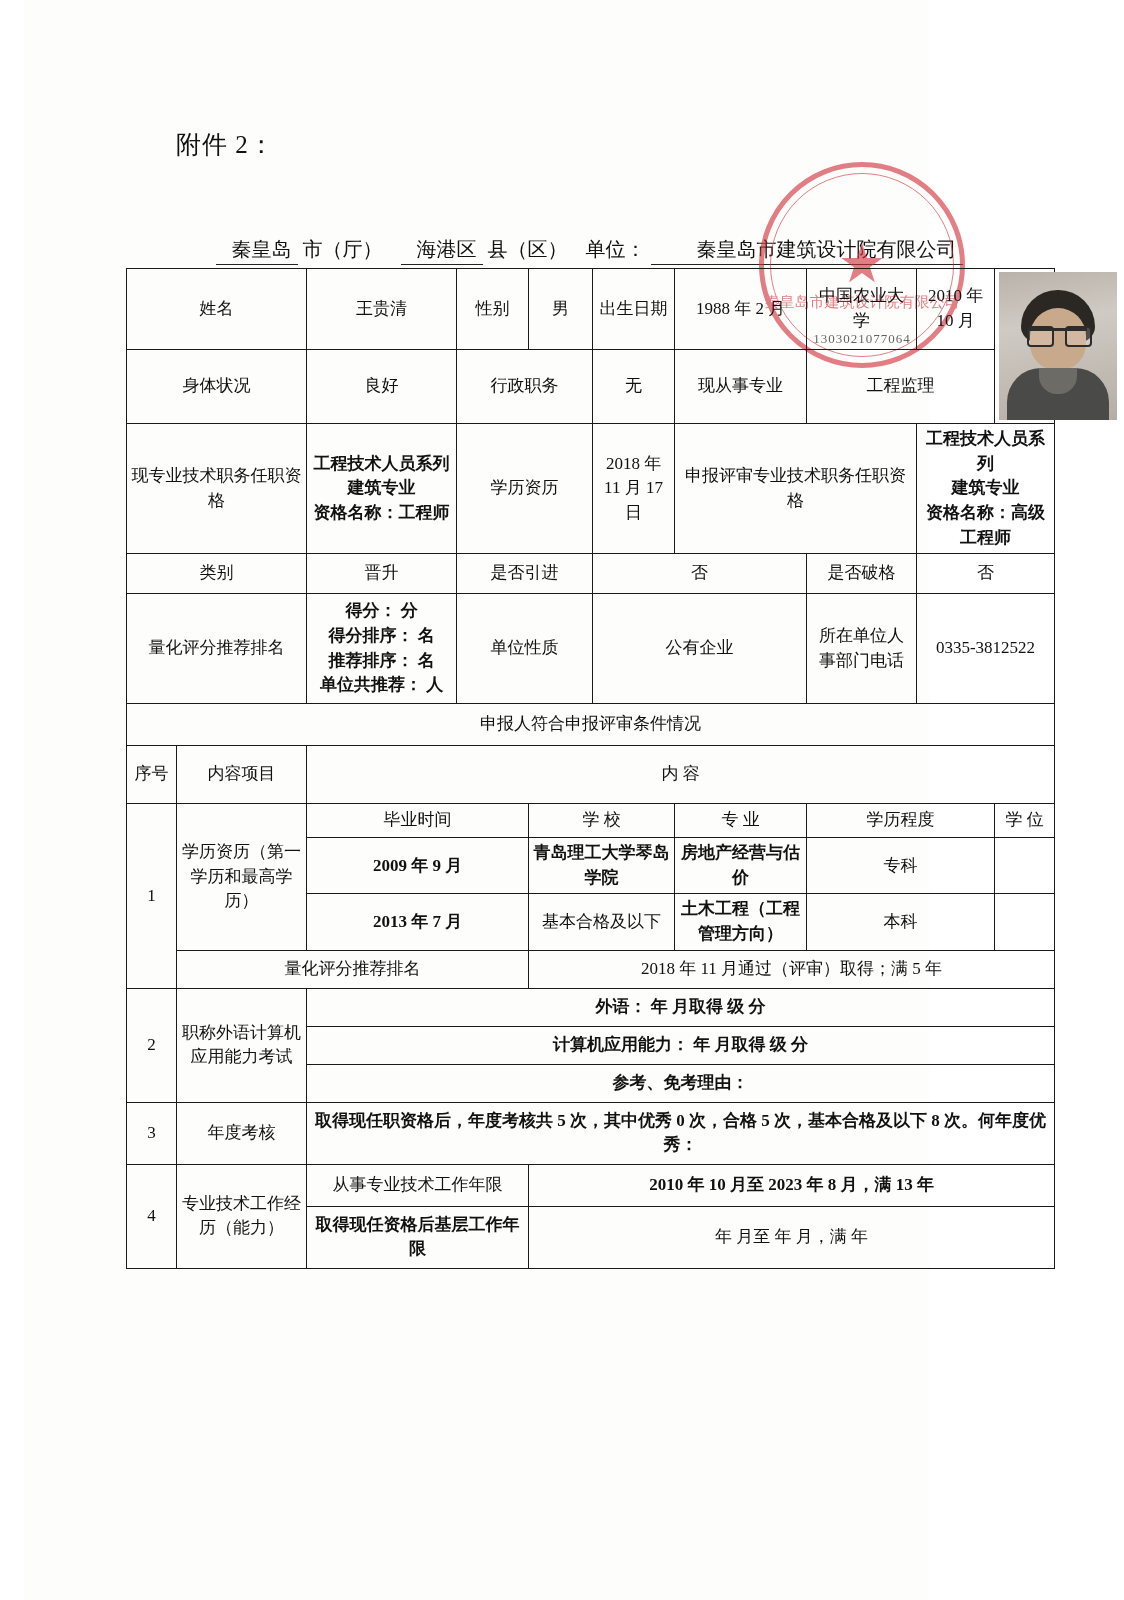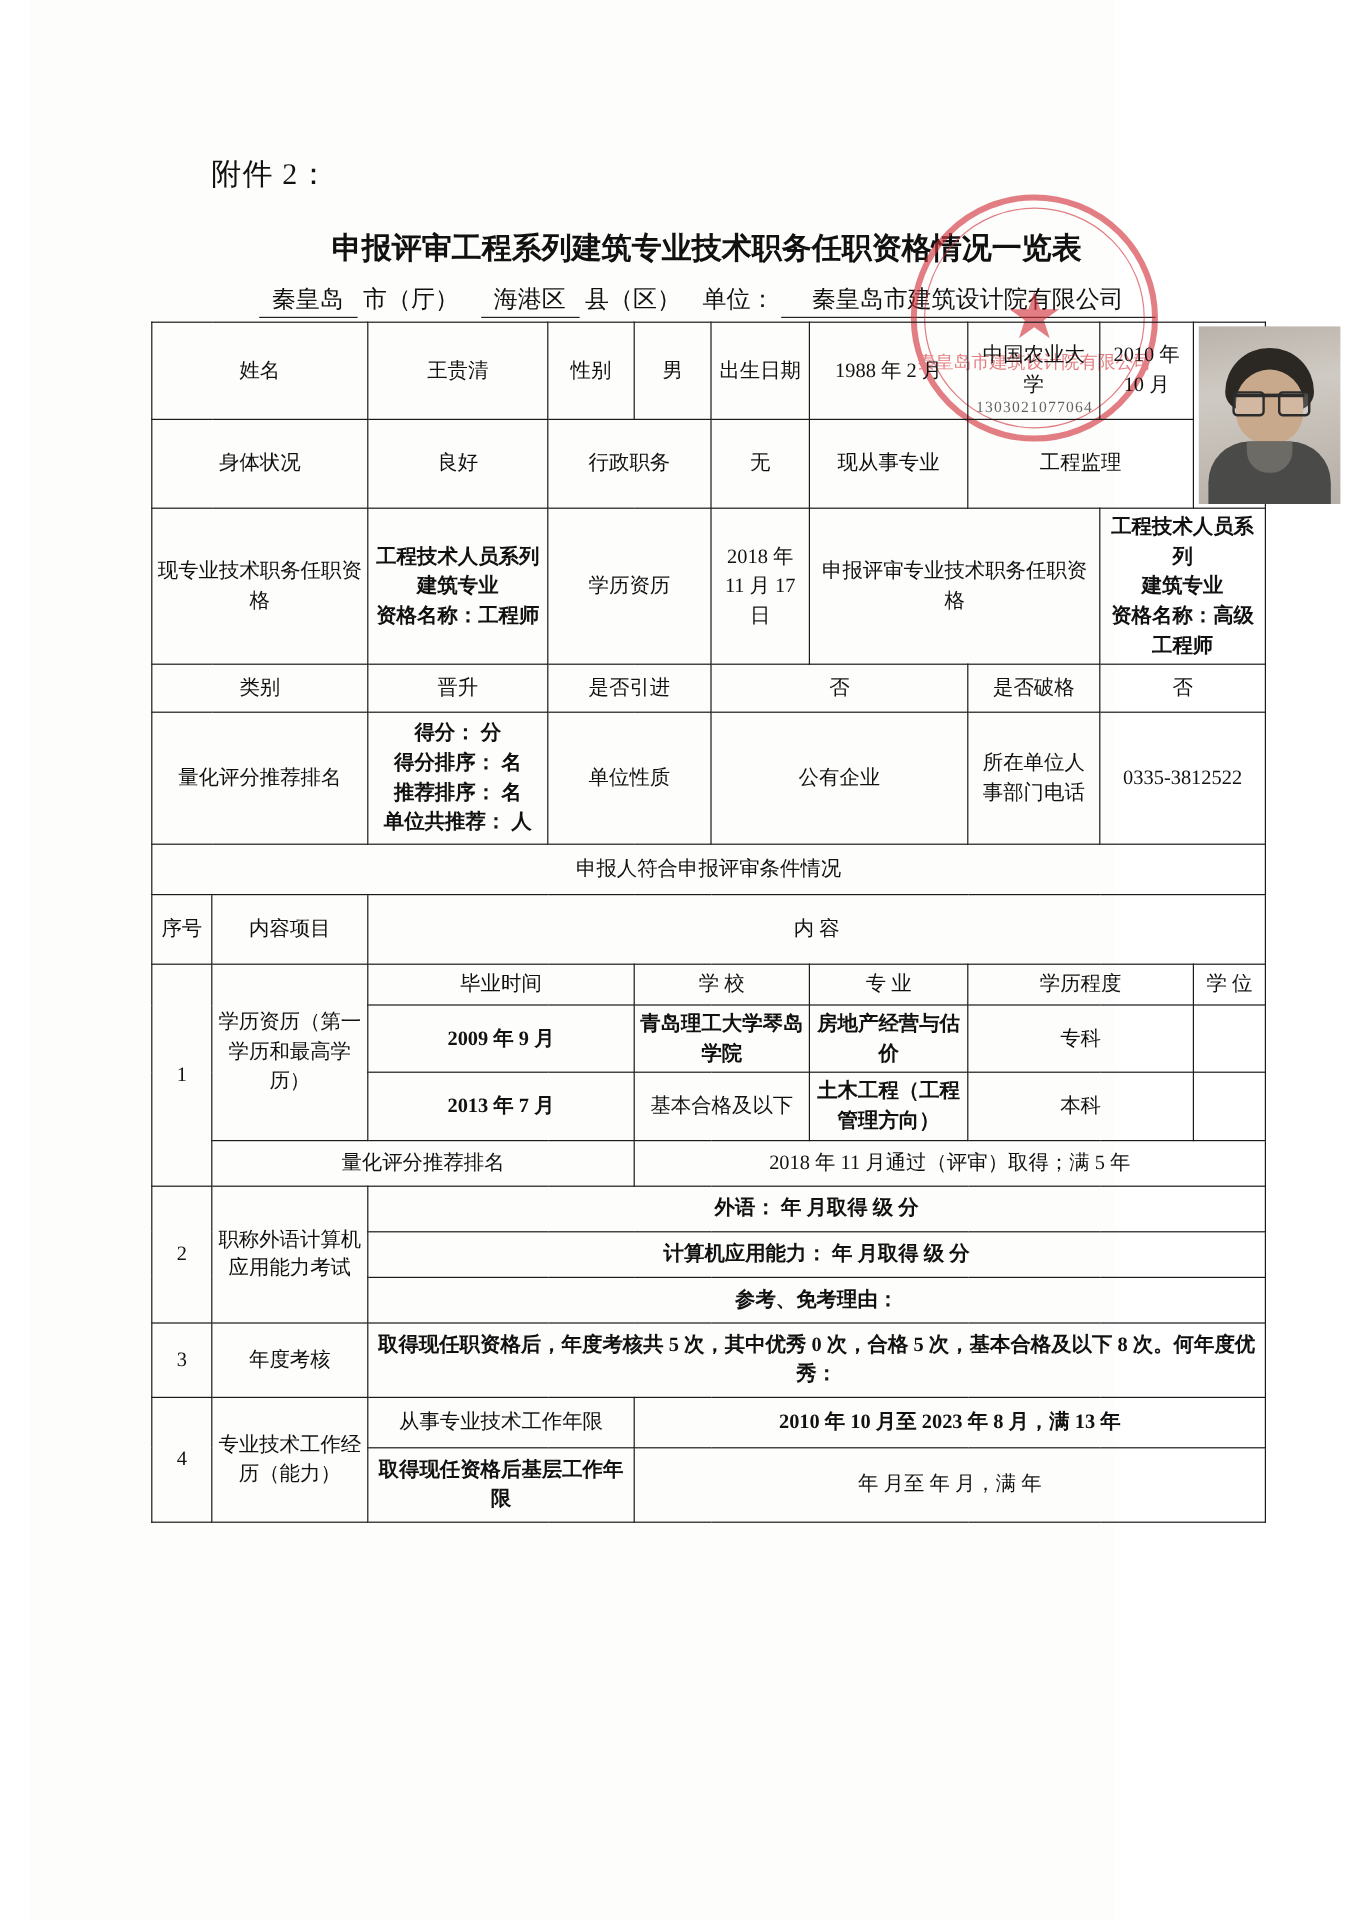--- a/index.html
+++ b/index.html
@@ -47,21 +47,21 @@
     width: 930px;
     font-size: 20px;
     text-align: center;
     white-space: nowrap;
   }
   .subline .u {
     display: inline-block;
     border-bottom: 1.5px solid #222;
     padding: 0 6px 1px 6px;
     min-width: 70px;
-    text-align: center;
+    text-align: right;
   }
   .subline .gap { display:inline-block; width: 8px; }
 
   table.main {
     position: absolute;
     left: 102px;
     top: 268px;
     width: 928px;
     border-collapse: collapse;
     table-layout: fixed;
@@ -143,21 +143,20 @@
     color: #d2303a; font-size: 15px; white-space: nowrap;
   }
 </style>
 </head>
 <body>
 
 <div class="page">
 
   <div class="attachment-label">附件 2：</div>
 
-  <div class="doc-title">申报评审工程系列建筑专业技术职务任职资格情况一览表</div>
 
   <div class="subline">
     <span class="u">秦皇岛</span>
     <span>市（厅）</span>
     <span class="gap"></span>
     <span class="u">海港区</span>
     <span>县（区）</span>
     <span class="gap"></span>
     <span>单位：</span>
     <span class="u" style="min-width:300px">秦皇岛市建筑设计院有限公司</span>

